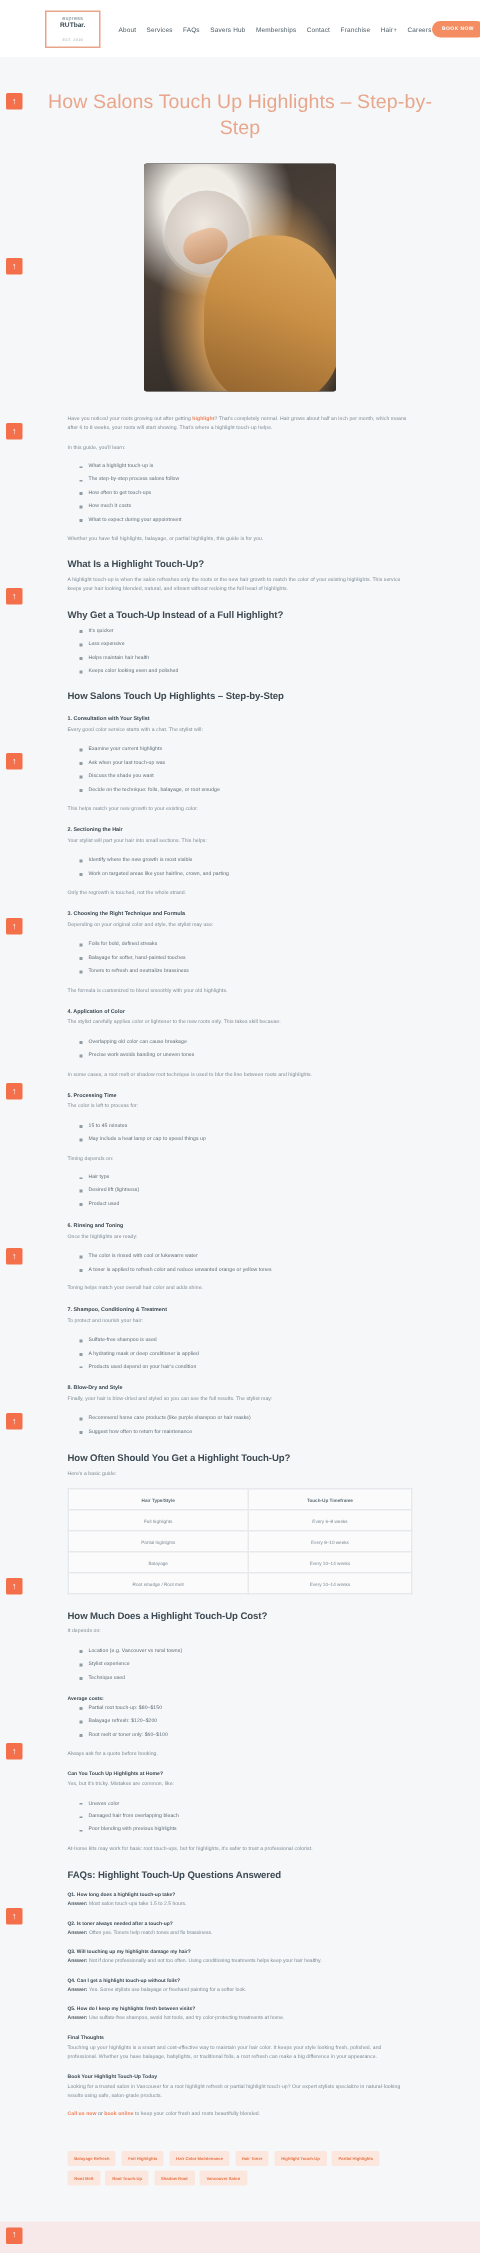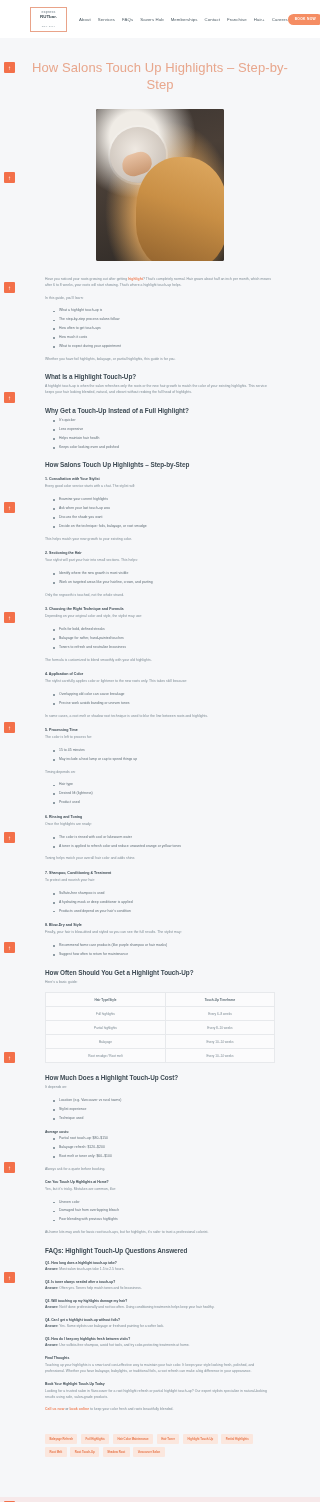--- a/index.html
+++ b/index.html
@@ -40,21 +40,21 @@
     white-space: nowrap; letter-spacing: .1px;
   }
   .book-btn {
     background: #f58d63; color: #fff; border: none;
     font-size: 3.3px; font-weight: 700; letter-spacing: .3px;
     border-radius: 20px; padding: 3.5px 7px;
     white-space: nowrap; cursor: pointer;
   }
 
   
-  .page { background: #f6f7f9; padding-bottom: 20px; }
+  .page { background: #f6f7f9; padding-bottom: 4px; }
   .title {
     color: #e8a78d;
     font-size: 13px;
     font-weight: 400;
     text-align: center;
     line-height: 1.28;
     padding: 22px 30px 16px 30px;
     letter-spacing: .1px;
   }
   .hero {

